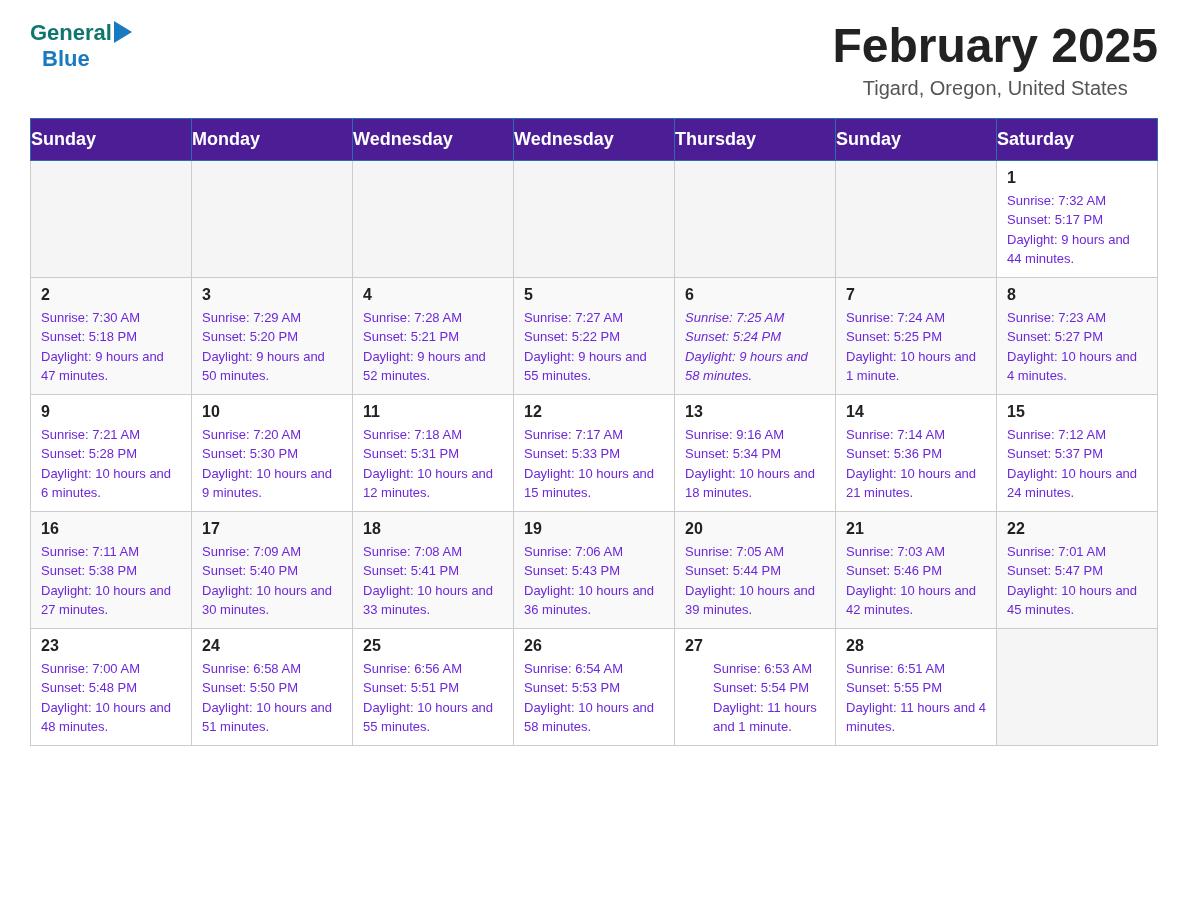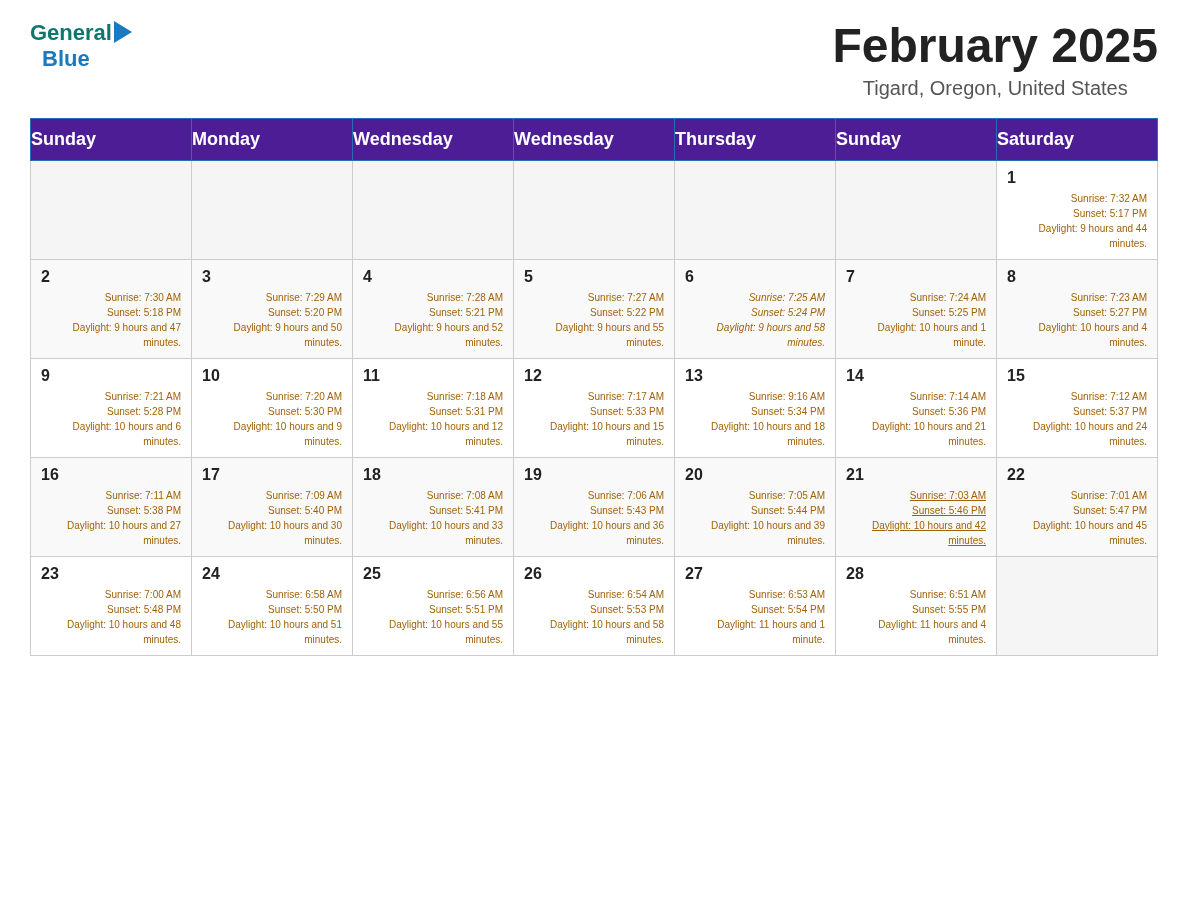--- a/index.html
+++ b/index.html
@@ -84,24 +84,23 @@
       background: #f9f9f9;
     }
     .day-number {
       font-size: 16px;
       font-weight: bold;
       color: #222;
       display: block;
       margin-bottom: 4px;
     }
     .day-info {
-      font-size: 10px;
-      color: #a16207;
+      font-size: 13px;
+      color: #6d28d9;
       line-height: 1.5;
-      text-align: right;
     }
     .empty-cell {
       background: #f5f5f5;
     }
     tbody tr td.empty-cell {
       background: #f5f5f5;
     }
   </style>
 </head>
 <body>
@@ -267,21 +266,21 @@
 Daylight: 10 hours and 36 minutes.</div>
         </td>
         <td>
           <span class="day-number">20</span>
           <div class="day-info" style="white-space: pre-line;">Sunrise: 7:05 AM
 Sunset: 5:44 PM
 Daylight: 10 hours and 39 minutes.</div>
         </td>
         <td>
           <span class="day-number">21</span>
-          <div class="day-info" style="white-space: pre-line; text-decoration: underline;">Sunrise: 7:03 AM
+          <div class="day-info" style="white-space: pre-line;">Sunrise: 7:03 AM
 Sunset: 5:46 PM
 Daylight: 10 hours and 42 minutes.</div>
         </td>
         <td>
           <span class="day-number">22</span>
           <div class="day-info" style="white-space: pre-line;">Sunrise: 7:01 AM
 Sunset: 5:47 PM
 Daylight: 10 hours and 45 minutes.</div>
         </td>
       </tr>

